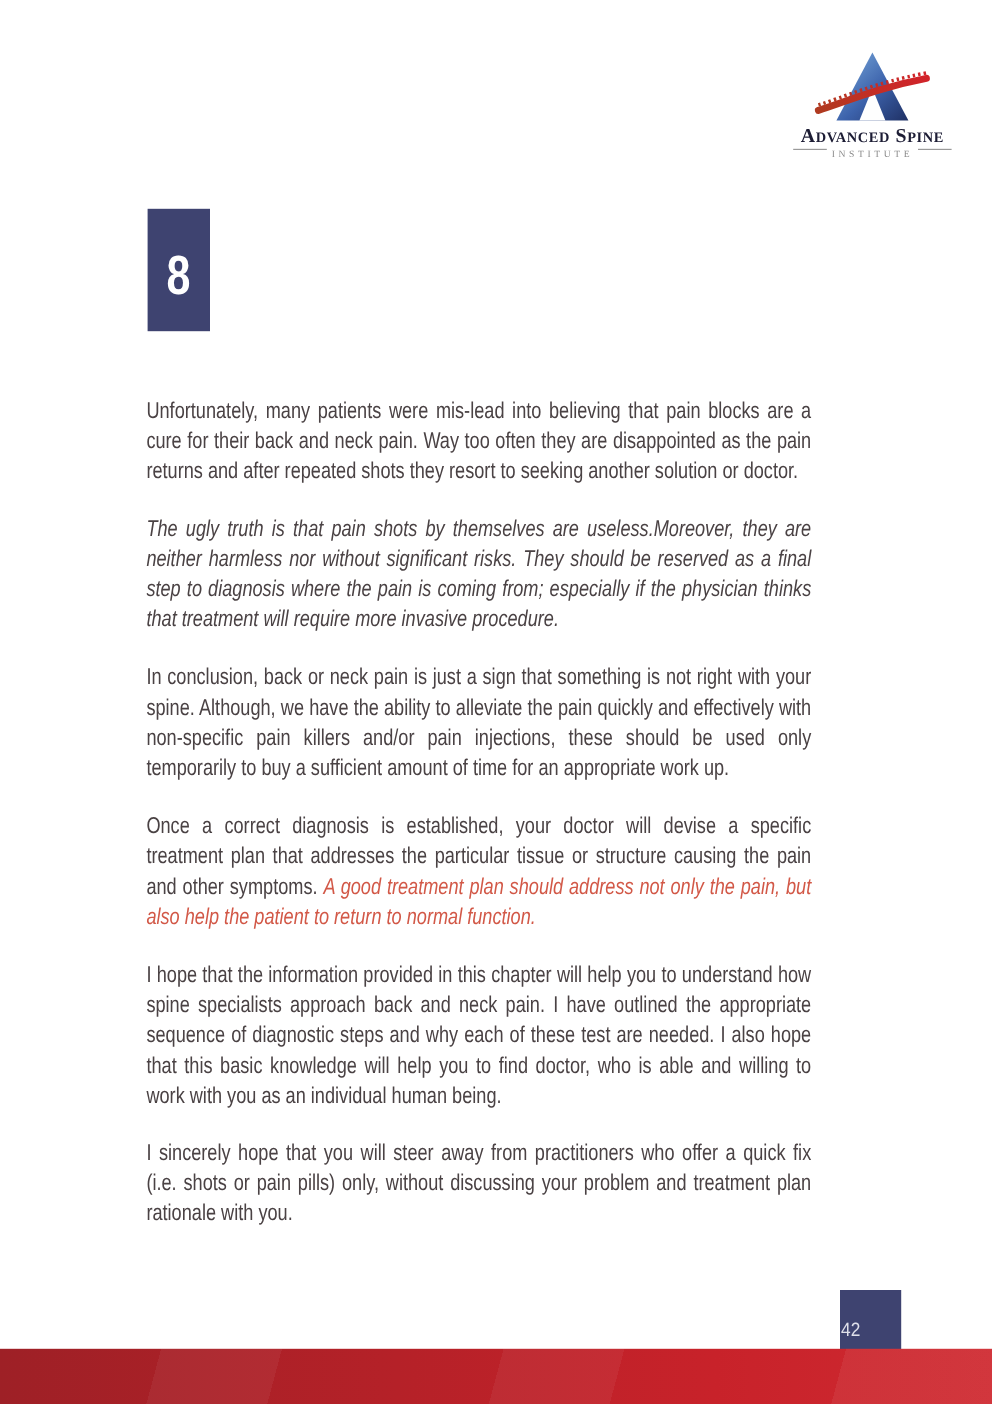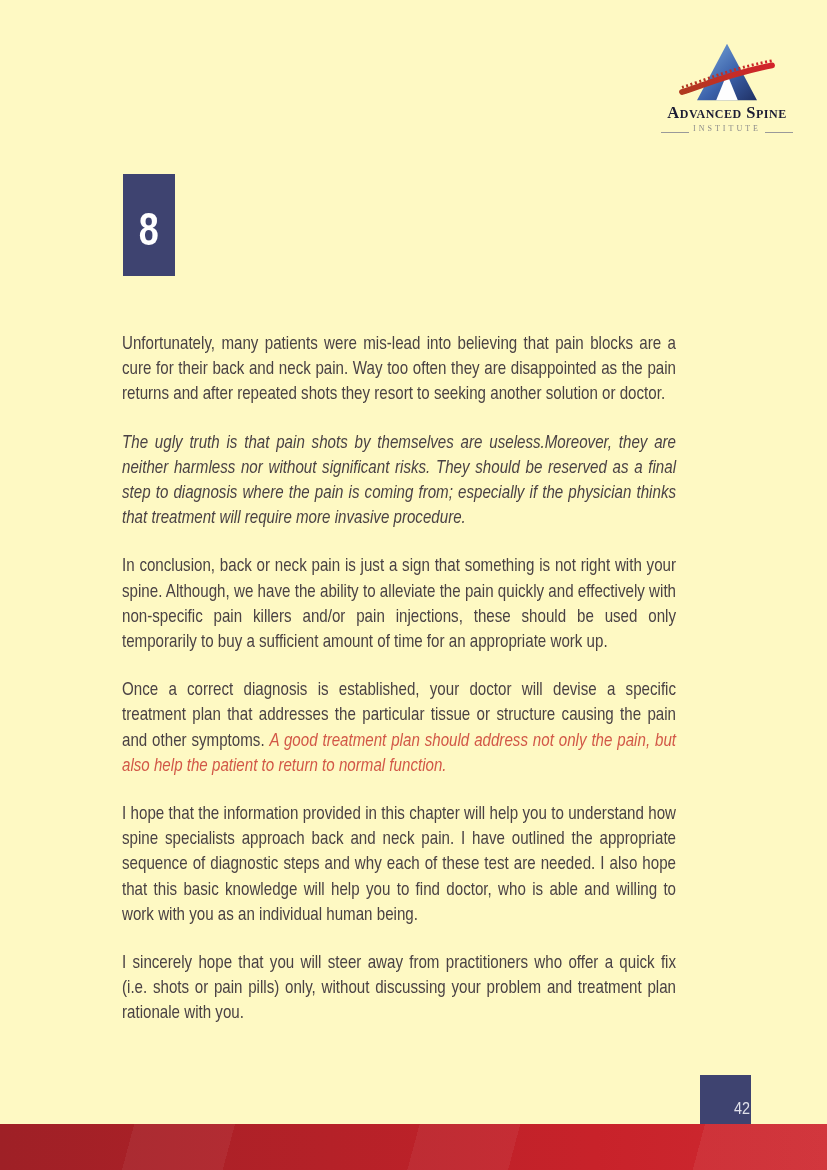--- a/index.html
+++ b/index.html
@@ -10,38 +10,38 @@
     --footer-gradient-left:#9e2026;
     --footer-gradient-right:#cf2a31;
     --logo-text:#1c1c34;
     --logo-sub:#8a8a8a;
   }
   html,body{margin:0;padding:0;background:#e9e9e9;}
   .page{
     position:relative;
     width:827px;height:1170px;
     margin:0 auto;
-    background:#fef9c3;
+    background:#ffffff;
     overflow:hidden;
     font-family:"Liberation Sans", sans-serif;
   }
 
   
   .logo{position:absolute;top:42px;right:34px;width:132px;text-align:center;}
   .logo svg{display:block;margin:0 auto 1px auto;}
   .logo-name{
     font-family:"Liberation Serif", serif;
     font-variant:small-caps;
     font-weight:700;
     font-size:16.5px;
     letter-spacing:.5px;
     color:var(--logo-text);
     white-space:nowrap;
   }
-  .logo-sub{display:flex;align-items:flex-end;gap:4px;margin-top:1px;}
+  .logo-sub{display:flex;align-items:flex-start;gap:4px;margin-top:1px;}
   .logo-sub .rule{flex:1;height:1px;background:#9a9a9a;}
   .logo-sub .sub-text{
     font-size:8px;letter-spacing:3px;color:var(--logo-sub);
     font-family:"Liberation Serif", serif;white-space:nowrap;
   }
 
   
   .chapter{position:absolute;top:174px;left:123px;display:flex;}
   .chapter-num{
     width:52px;height:102px;background:var(--navy);
@@ -63,21 +63,21 @@
     margin:0 0 23px 0;
     font-size:19px;line-height:25.2px;
     color:var(--body-text);
     text-align:justify;
   }
   .red-italic{color:var(--accent-red-text);font-style:italic;}
 
   
   .page-num{
     position:absolute;left:700px;top:1075px;width:51px;height:67px;
-    background:var(--navy);display:flex;align-items:center;justify-content:flex-end;
+    background:var(--navy);display:flex;align-items:center;justify-content:flex-start;
     color:#dfe0ea;font-size:16px;
   }
   .page-num span{display:inline-block;transform:scaleX(.9);}
   .footer-bar{
     position:absolute;left:0;bottom:0;width:100%;height:46px;
     background:linear-gradient(90deg,var(--footer-gradient-left) 0%,#b52128 40%,#c8222a 72%,var(--footer-gradient-right) 100%);
   }
   .footer-bar::after{
     content:"";position:absolute;inset:0;
     background:linear-gradient(105deg,

